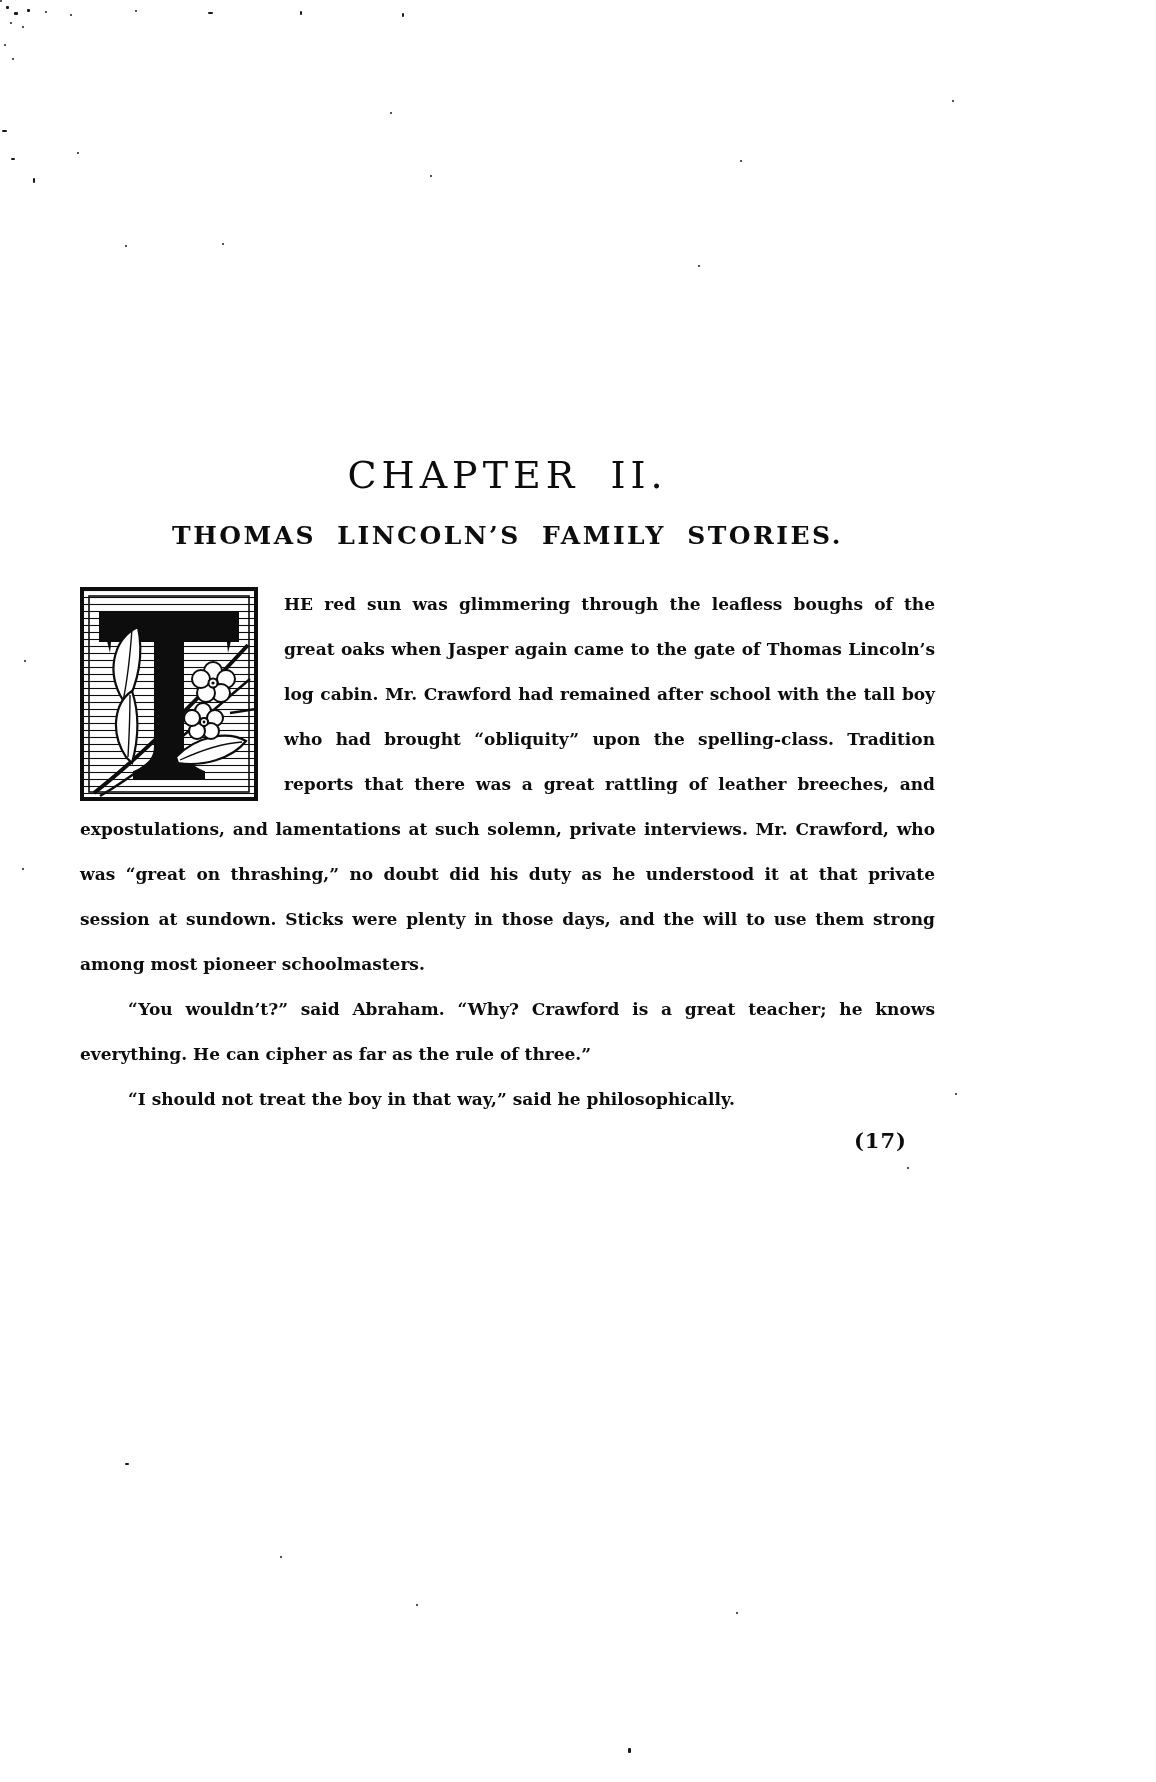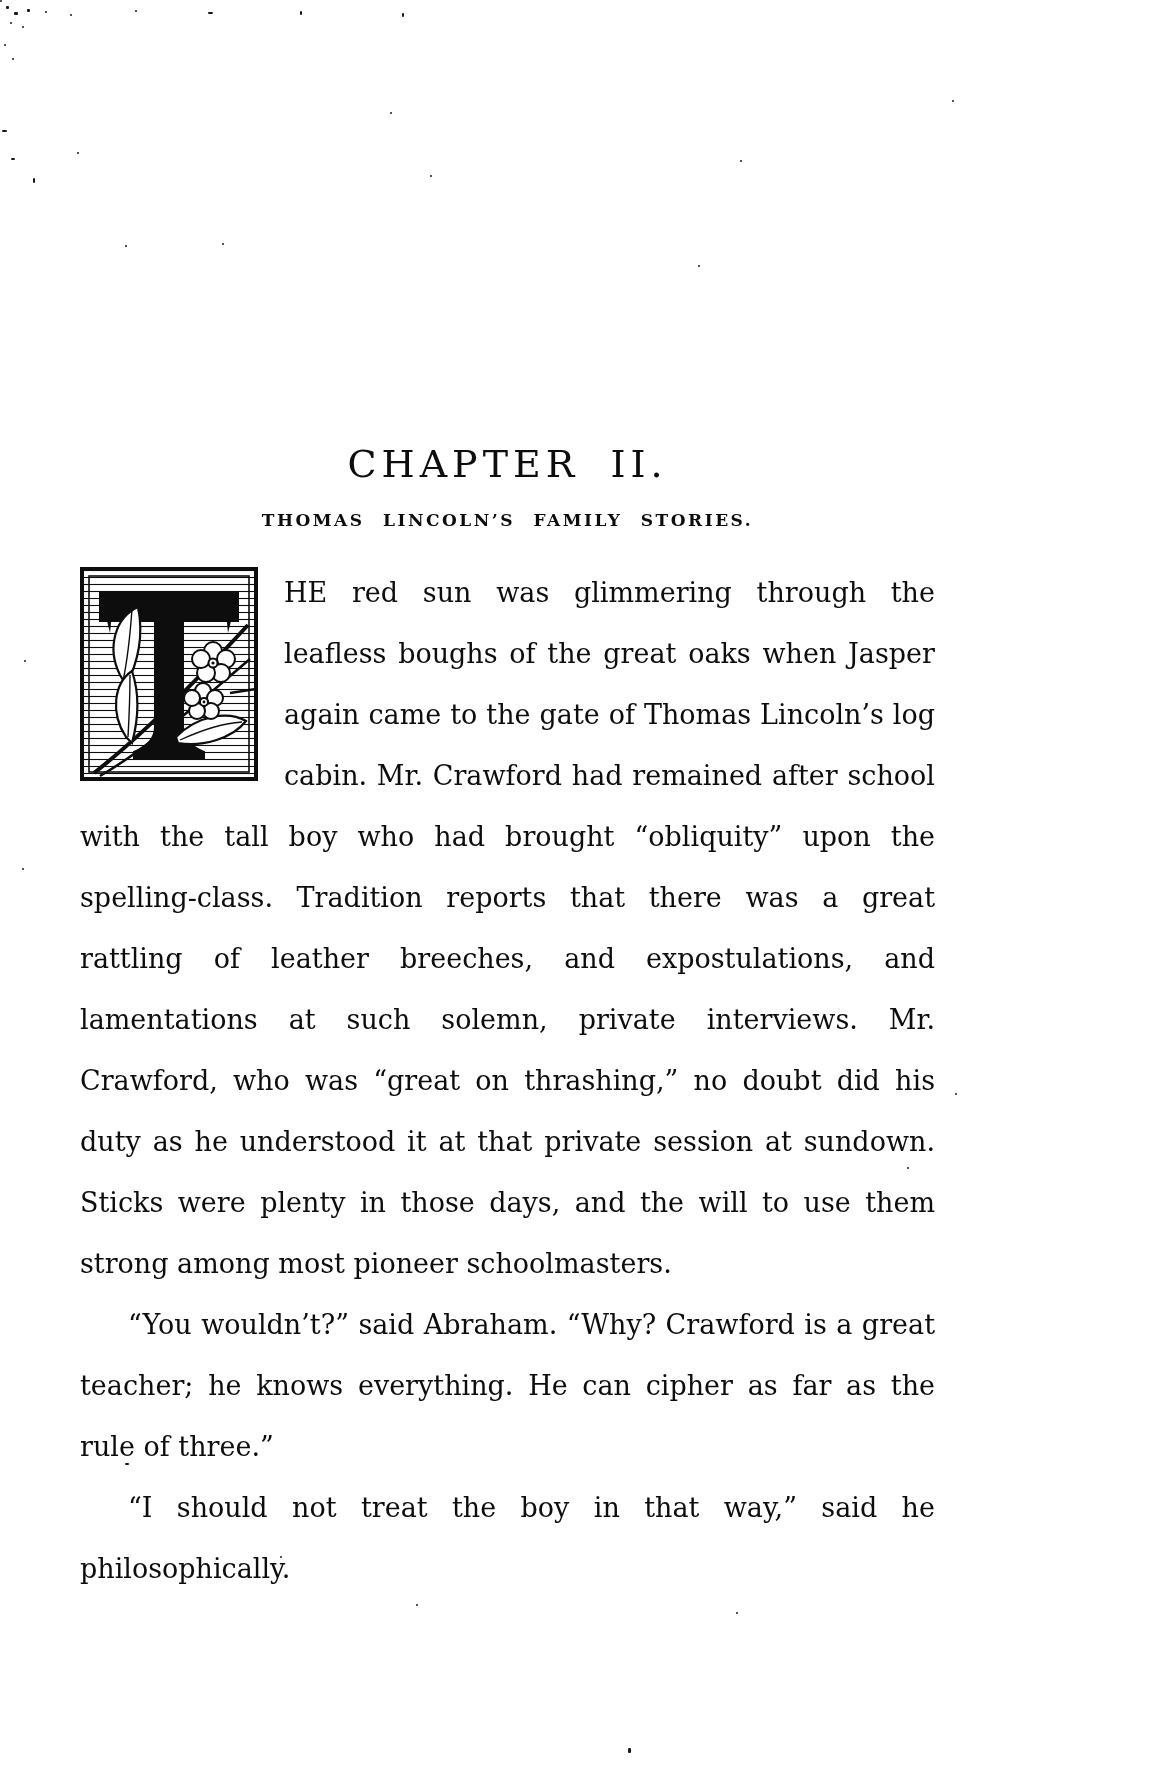--- a/index.html
+++ b/index.html
@@ -19,36 +19,37 @@
   .content {
     padding: 440px 221px 0 80px; 
   }
   .chapter-heading {
     text-align: center;
     font-size: 38px;
     line-height: 1;
     font-weight: normal;
     letter-spacing: 5px;
     word-spacing: 14px;
-    margin: 5px;
+    margin: 16px;
   }
   .section-title {
     text-align: center;
-    font-size: 17px;
+    font-size: 25px;
     line-height: 1.1;
     font-weight: bold;
     letter-spacing: 2.5px;
     word-spacing: 10px;
     margin: 28px 0 12px 0;
   }
   .body-text {
     margin-top: 32px;
-    font-size: 27px;
-    line-height: 61px;
+    font-size: 17px;
+    line-height: 45px;
     text-align: justify;
+    font-weight: bold;
   }
   .body-text p {
     margin: 0;
   }
   .body-text p.indented {
     text-indent: 48px;
   }
   .drop-cap {
     float: left;
     width: 178px;
@@ -178,15 +179,16 @@
         </span><span>HE red sun was glimmering through the leafless boughs of the great oaks when Jasper again came to the gate of Thomas Lincoln’s log cabin.  Mr. Crawford had remained after school with the tall boy who had brought “obliquity” upon the spelling-class.  Tradition reports that there was a great rattling of leather breeches, and expostulations, and lamentations at such solemn, private interviews.  Mr. Crawford, who was “great on thrashing,” no doubt did his duty as he understood it at that private session at sundown.  Sticks were plenty in those days, and the will to use them strong among most pioneer schoolmasters.</span>
       </p>
 
 
       <p class="indented">“You wouldn’t?” said Abraham.  “Why?  Crawford is a great teacher; he knows everything.  He can cipher as far as the rule of three.”</p>
 
       <p class="indented">“I should not treat the boy in that way,” said he philosophically.</p>
 
     </div>
 
+    <div class="page-number">(17)</div>
 
   </div>
 </div>
 
 </body></html>

